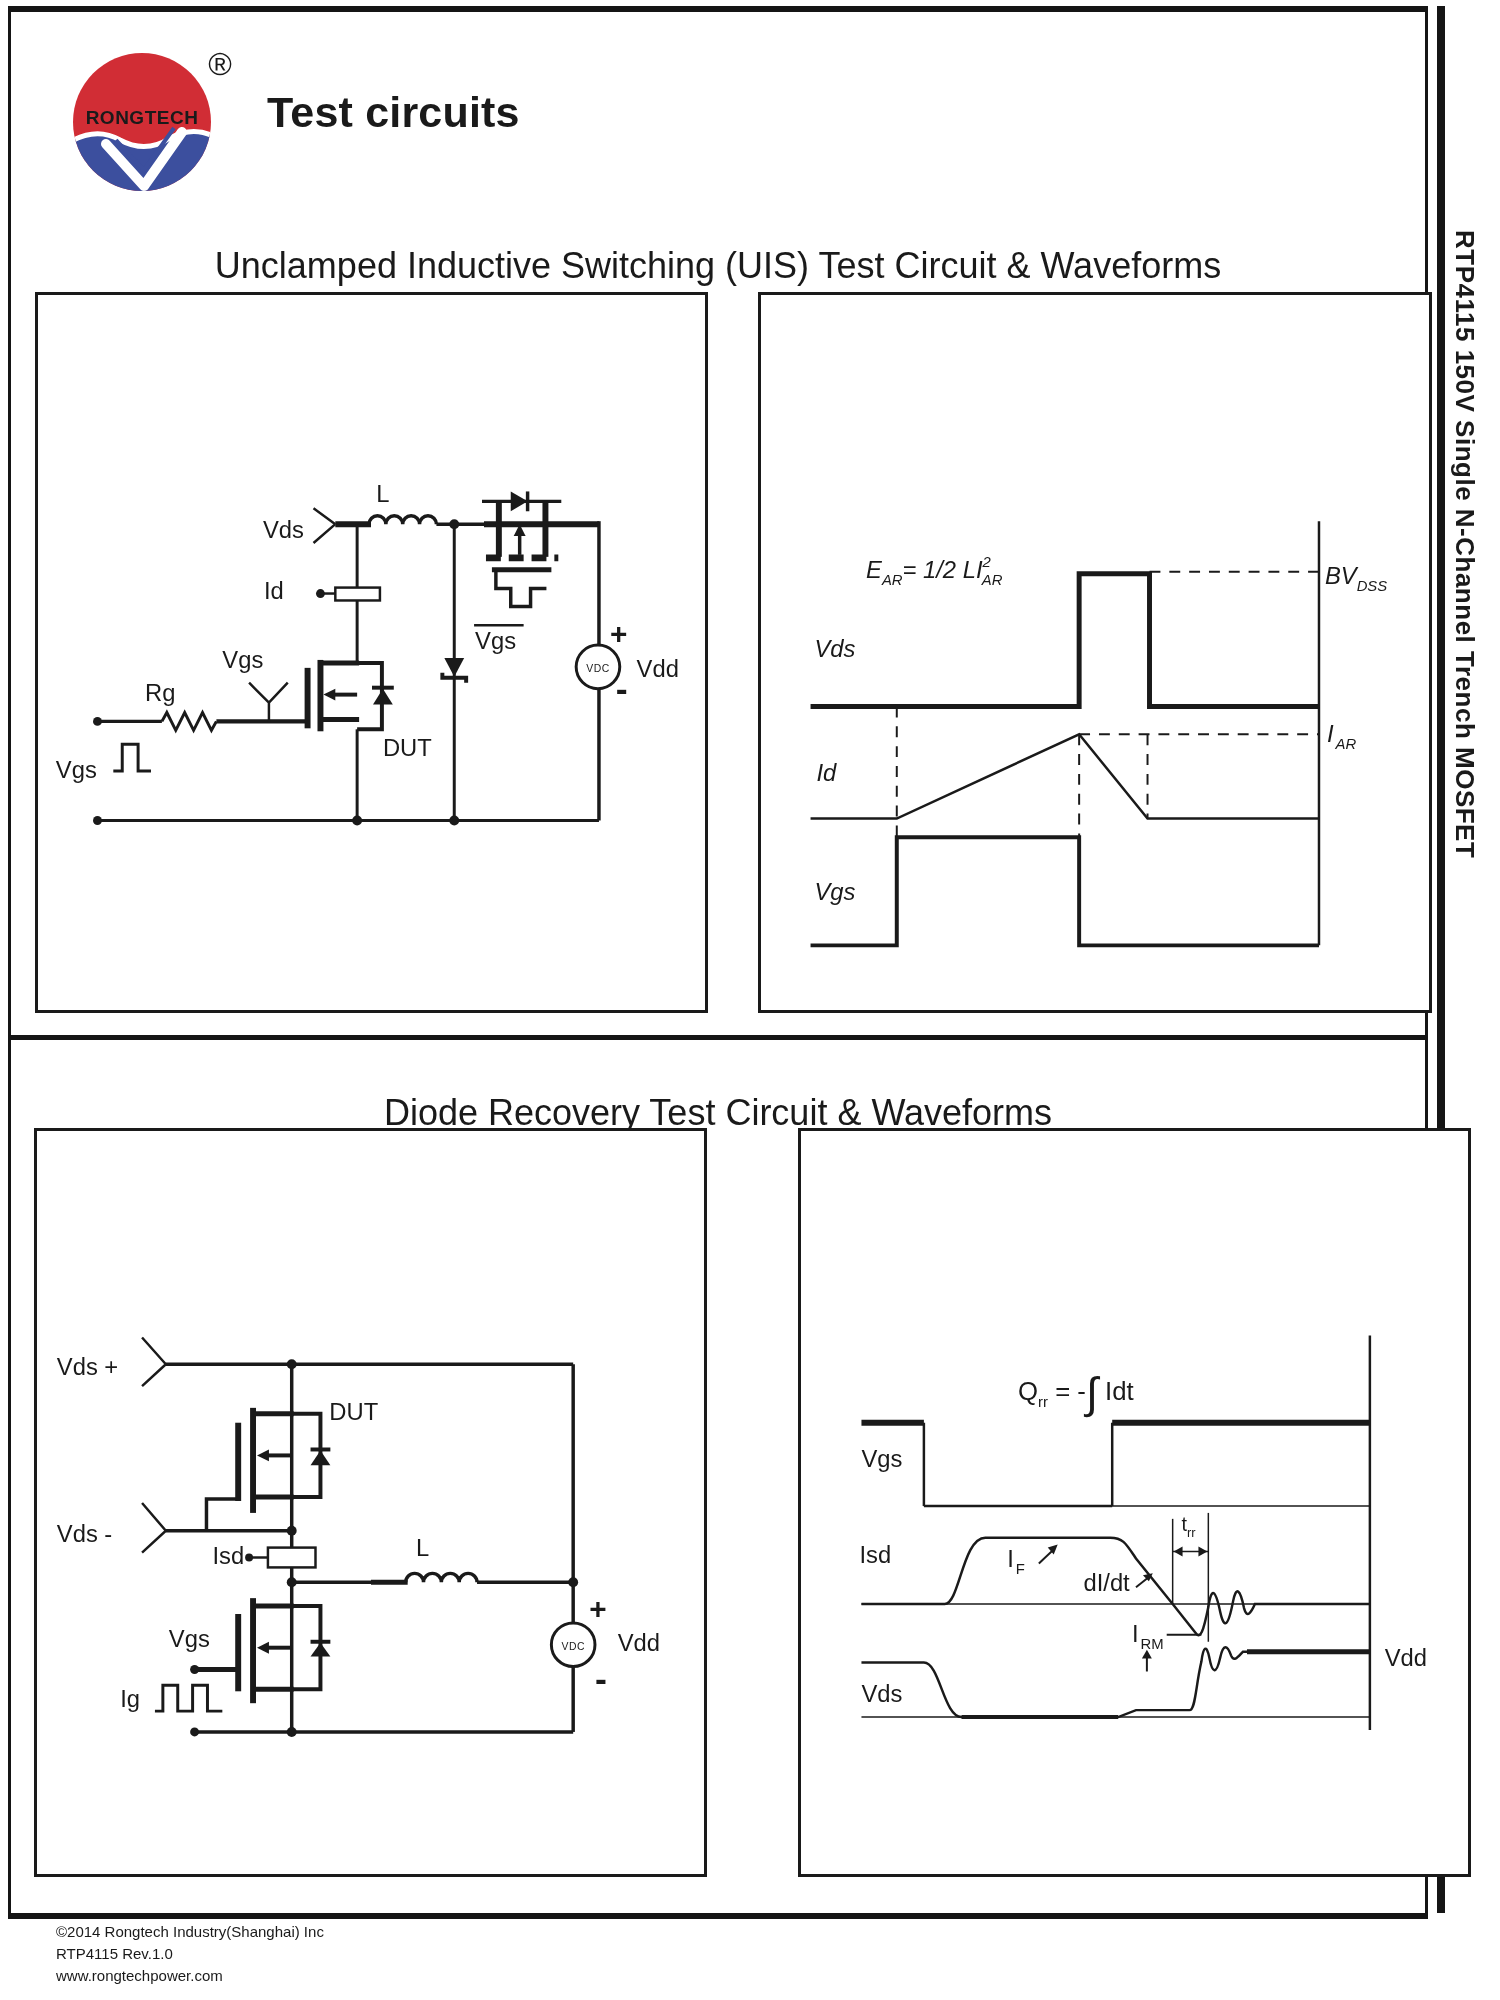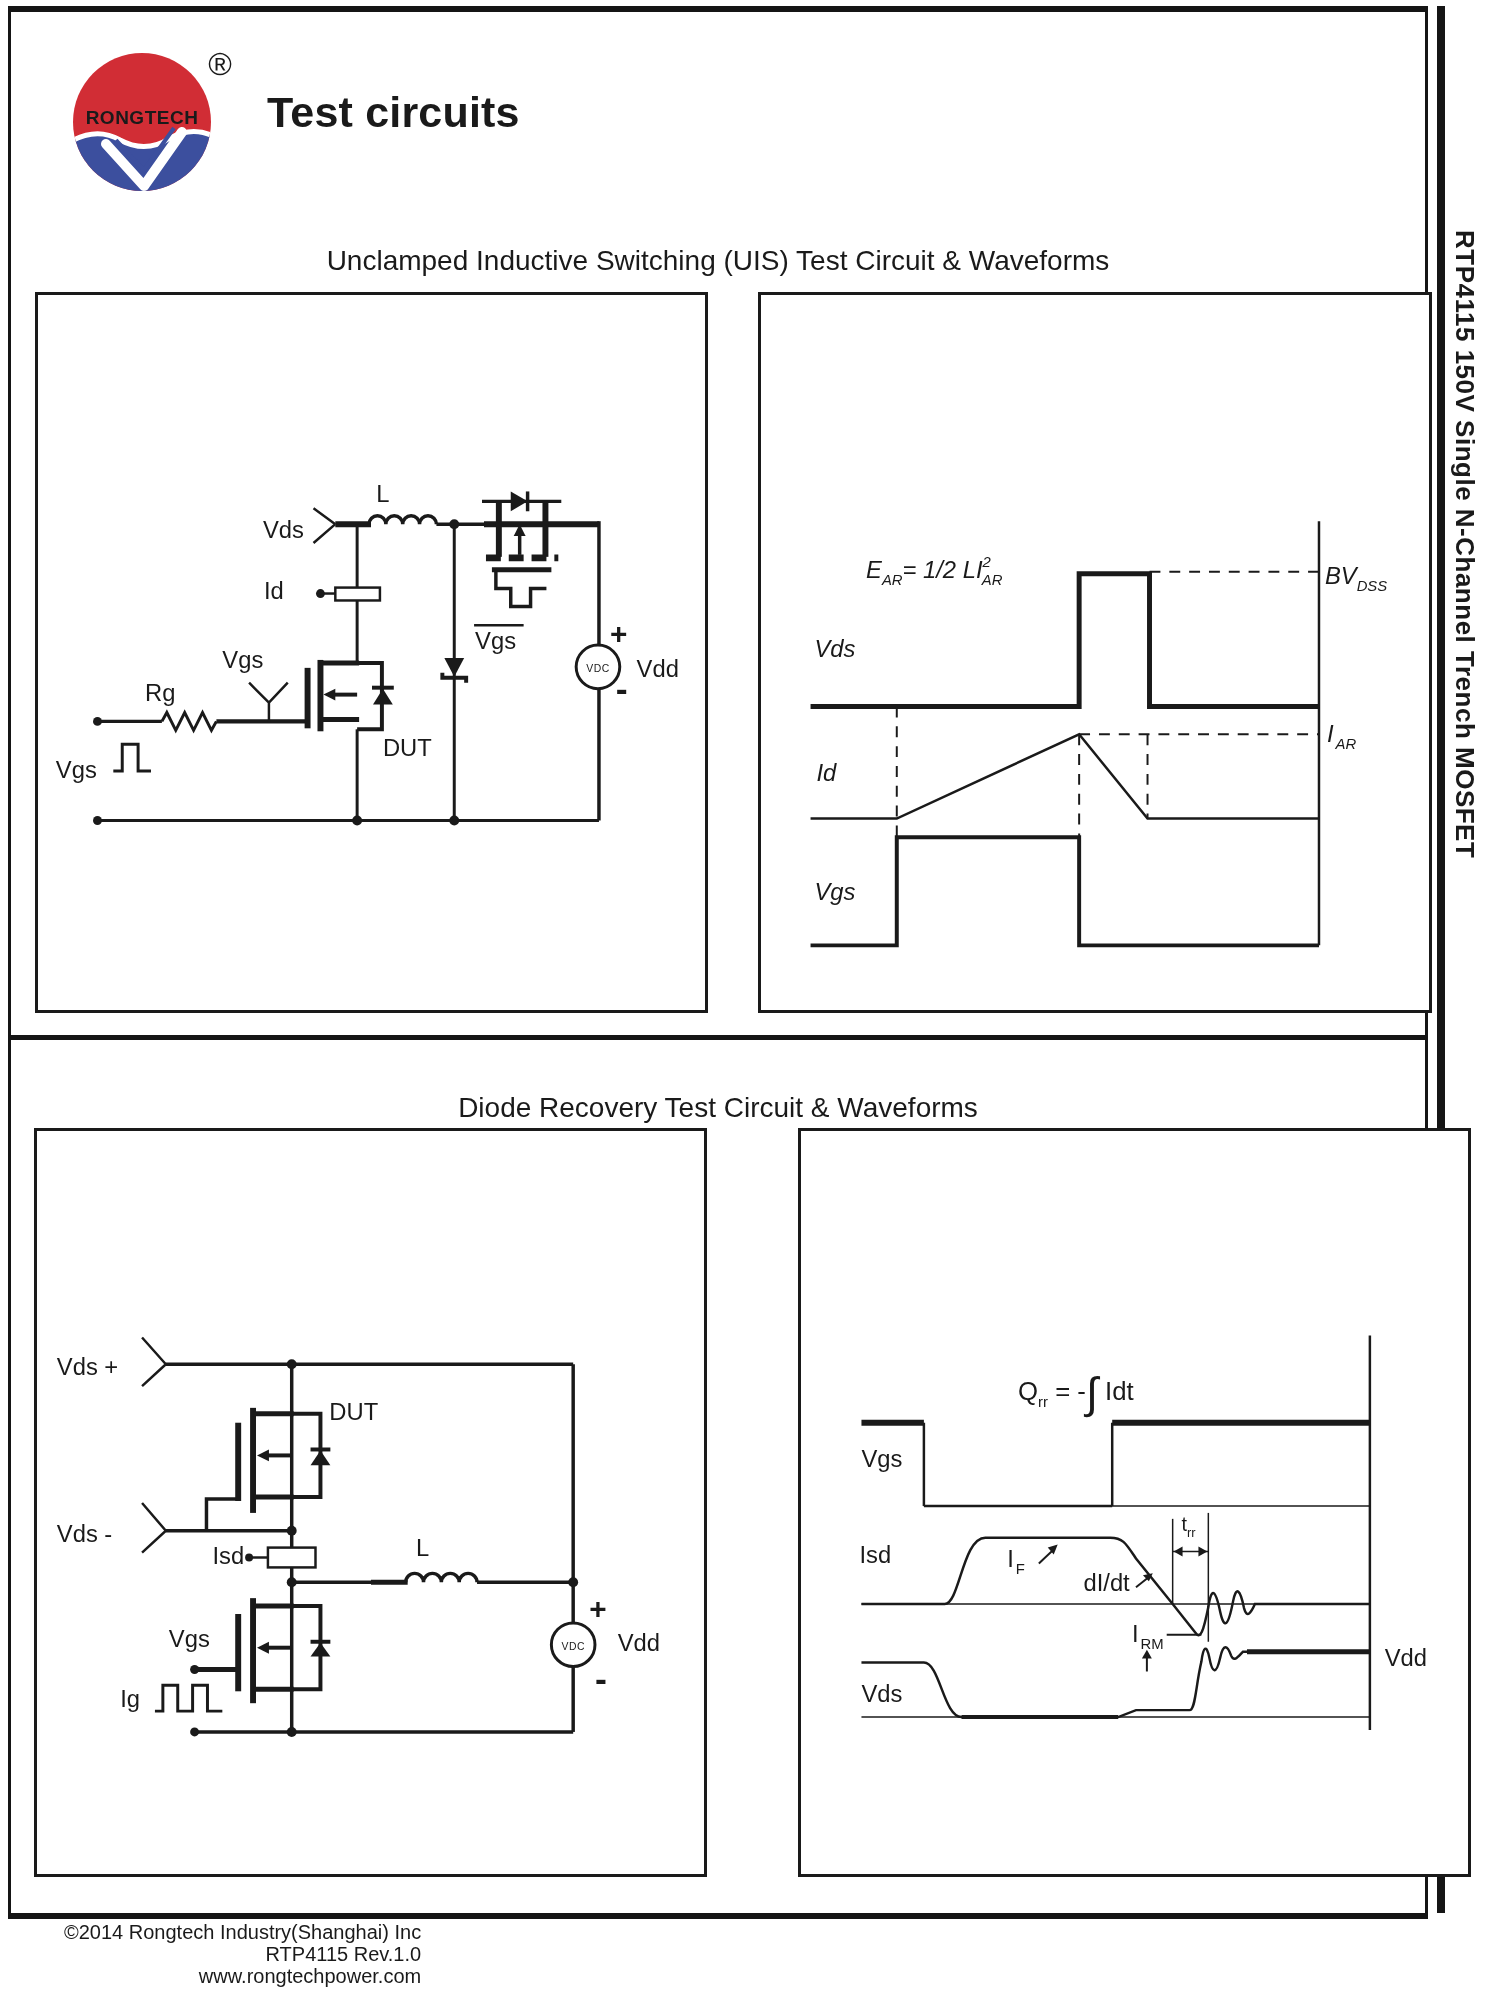--- a/index.html
+++ b/index.html
@@ -3,31 +3,31 @@
 <meta charset="utf-8">
 <style>
   html,body{margin:0;padding:0;background:#fff;}
   body{width:1500px;height:2000px;position:relative;font-family:"Liberation Sans",sans-serif;color:#1a1a1a;overflow:hidden;}
   .abs{position:absolute;}
   #frame{left:8px;top:6px;width:1414px;height:1901px;border:3px solid #151515;border-top-width:6px;border-bottom-width:6px;}
   #divider{left:8px;top:1035px;width:1420px;height:5px;background:#151515;}
   #right-bar{left:1437px;top:6px;width:8px;height:1907px;background:#151515;}
   #logo-wrap{left:68px;top:40px;width:175px;height:165px;}
   #header-title{left:267px;top:88px;font-size:43px;font-weight:bold;letter-spacing:0.2px;}
-  .section-title{left:8px;width:1420px;text-align:center;font-size:28px;}
+  .section-title{left:8px;width:1420px;text-align:center;font-size:36px;}
   #uis-title{top:245px;}
   #dio-title{top:1092px;}
   .panel{border:3px solid #1a1a1a;background:#fff;}
   #uis-circuit{left:35px;top:292px;width:667px;height:715px;}
   #uis-wave{left:758px;top:292px;width:668px;height:715px;font-style:italic;}
   #dio-circuit{left:34px;top:1128px;width:667px;height:743px;}
   #dio-wave{left:798px;top:1128px;width:667px;height:743px;}
   .panel svg{width:100%;height:100%;display:block;}
   #side-text{left:1446px;top:230px;width:34px;height:700px;writing-mode:vertical-rl;font-size:26px;font-weight:bold;white-space:nowrap;letter-spacing:0.5px;}
-  #footer{left:64px;top:1921px;font-size:20px;line-height:22px;text-align:right;}
+  #footer{left:56px;top:1921px;font-size:15px;line-height:22px;}
   svg text{font-family:"Liberation Sans",sans-serif;fill:#1a1a1a;}
   .lbl{font-size:24px;}
   .sub{font-size:15px;}
 </style>
 </head>
 <body>
 
 <div class="abs" id="frame"></div>
 <div class="abs" id="right-bar"></div>
 <div class="abs" id="divider"></div>

